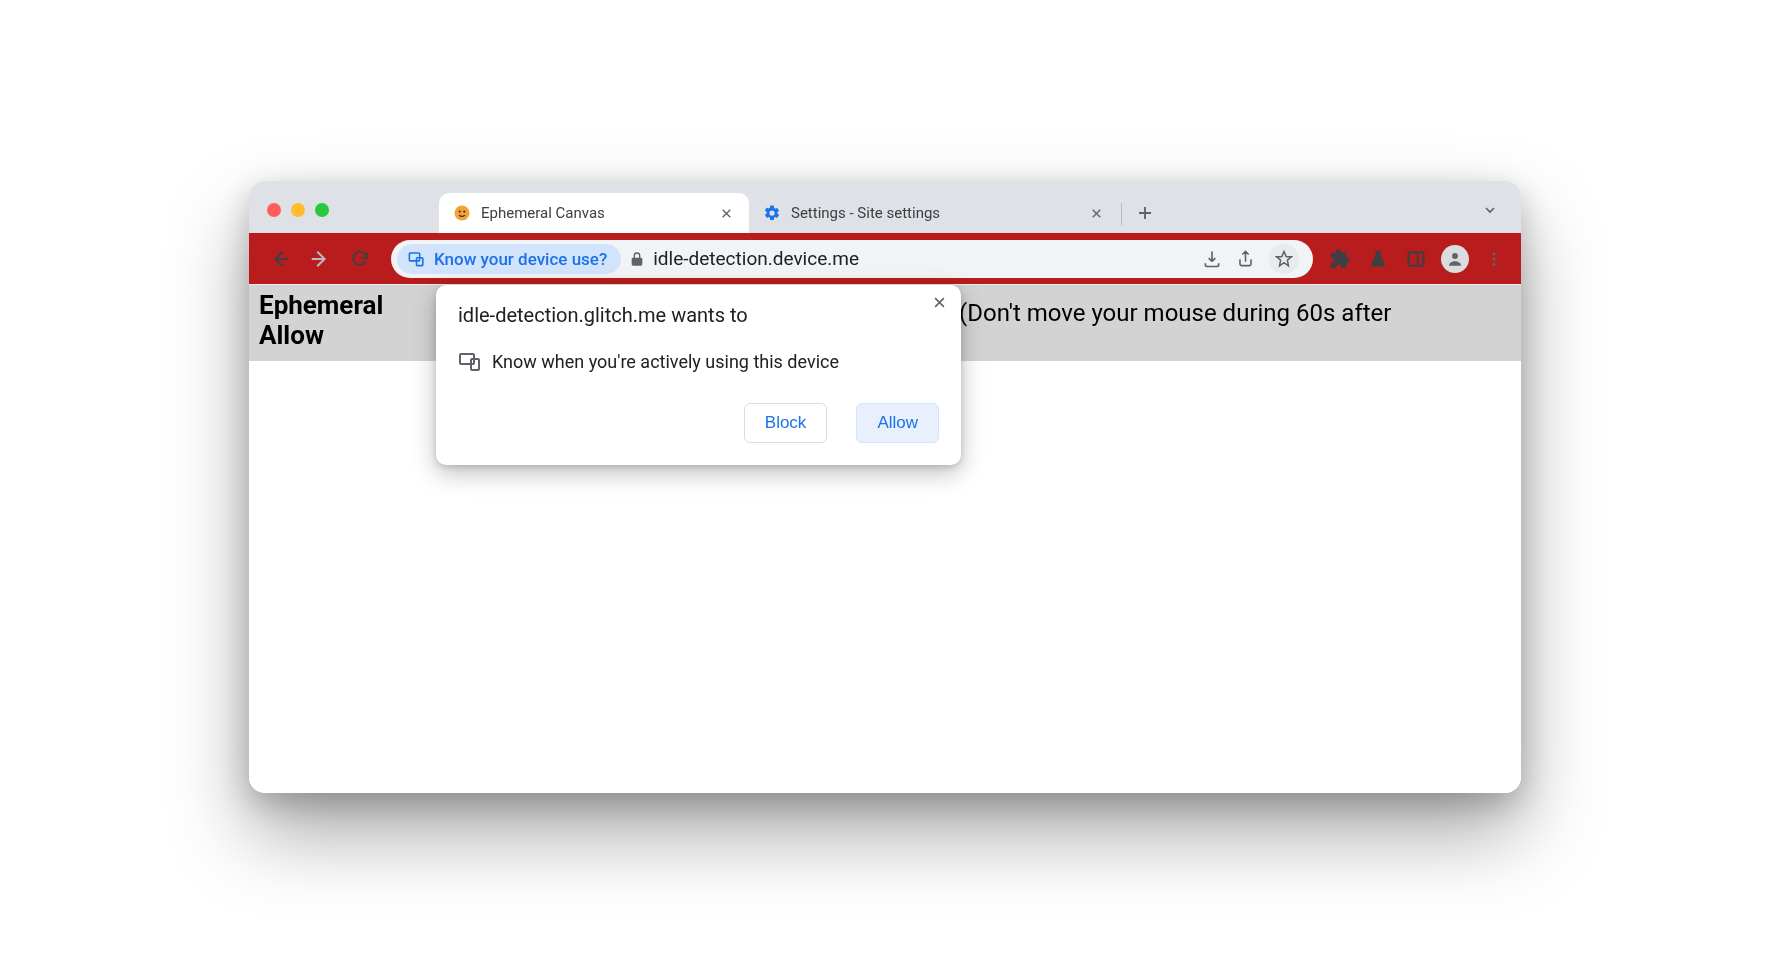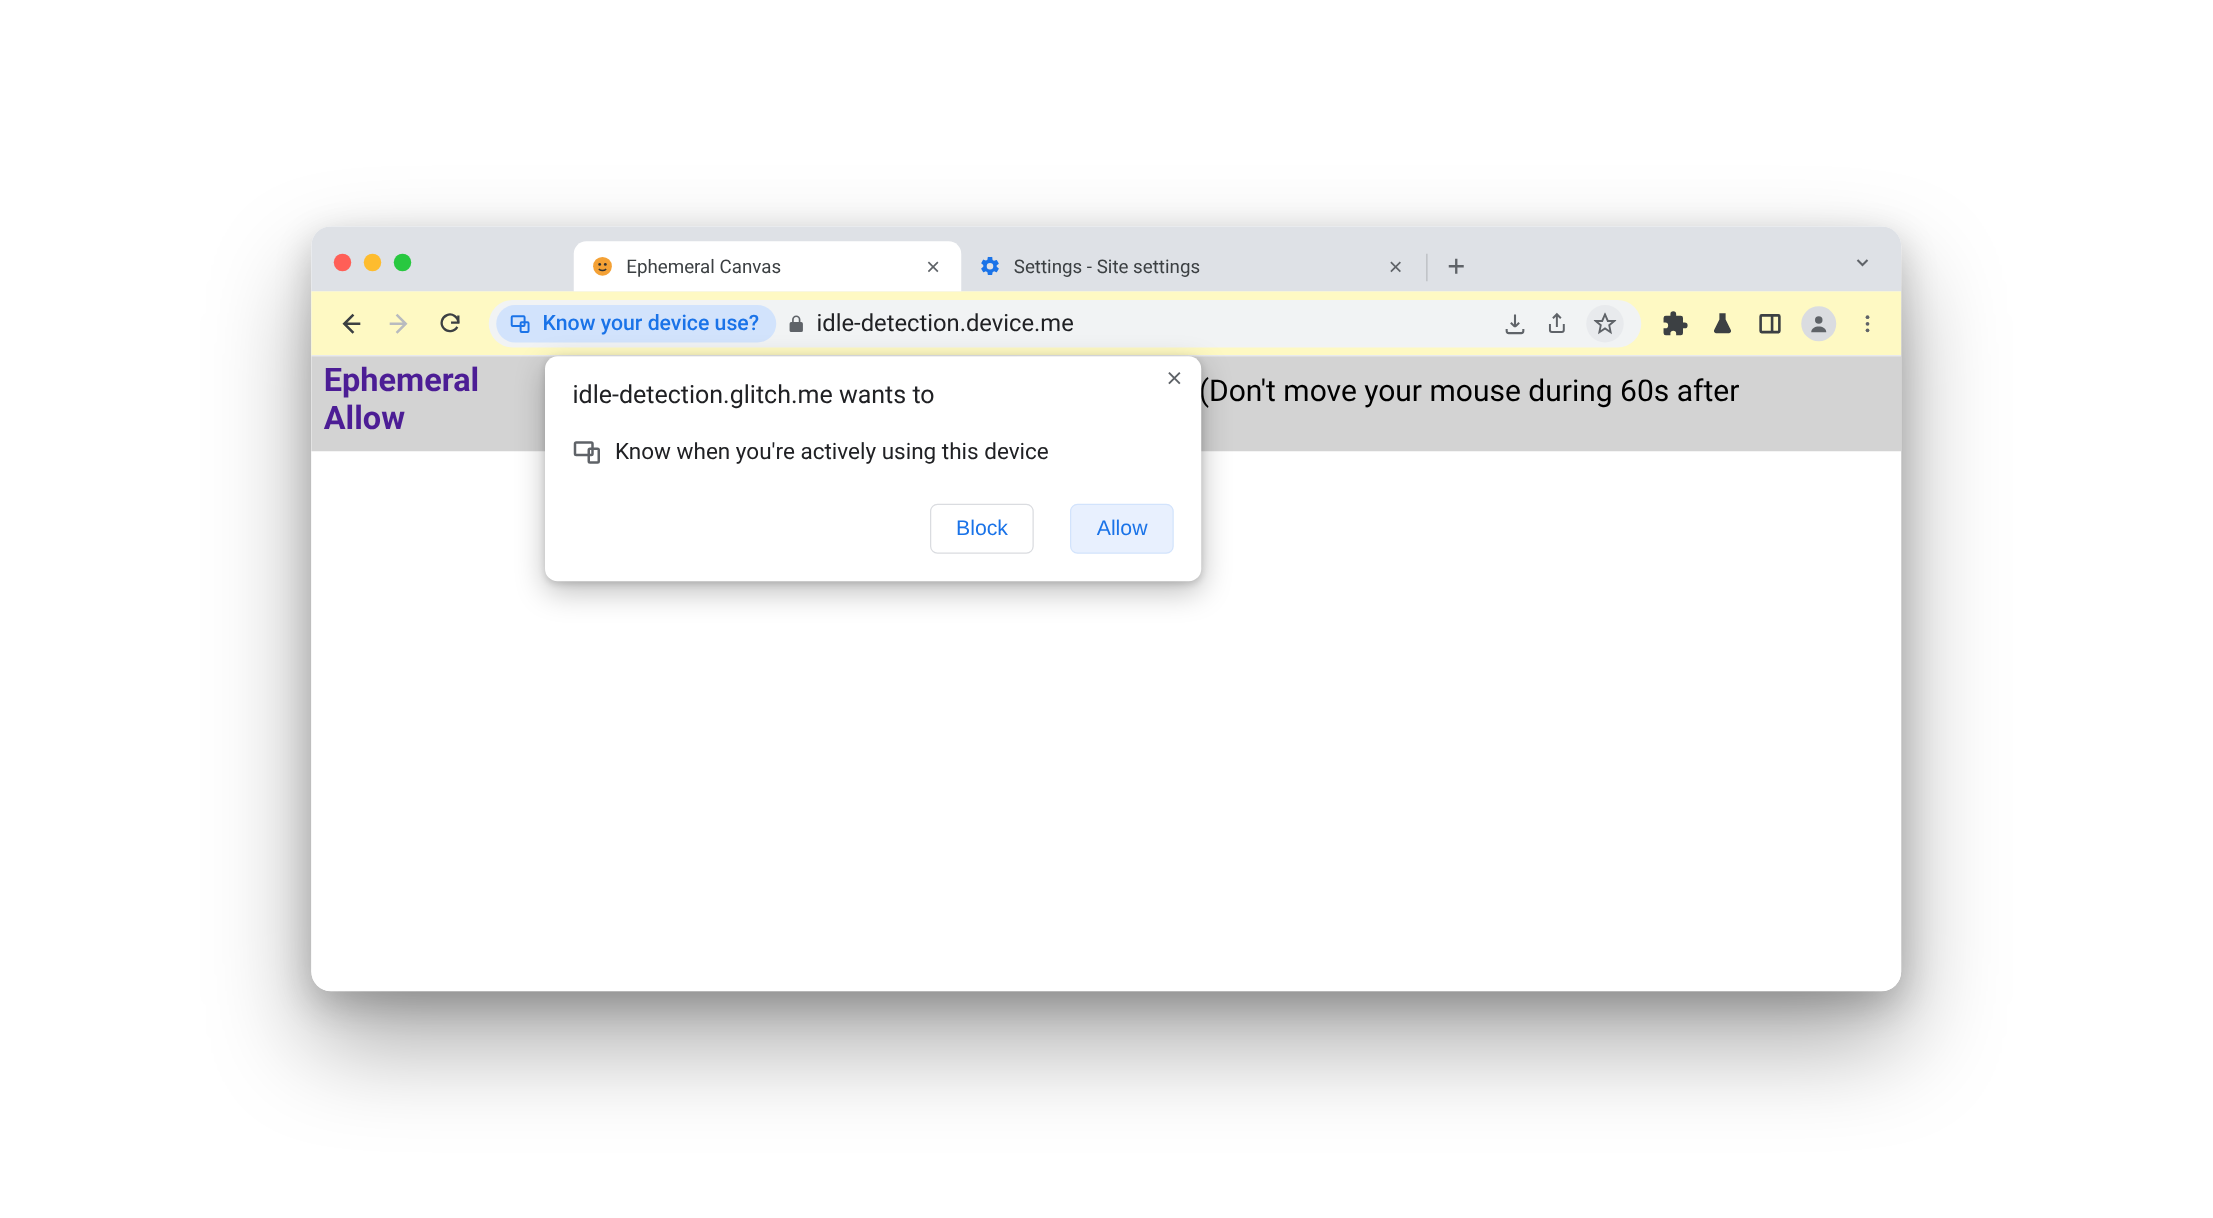--- a/index.html
+++ b/index.html
@@ -47,30 +47,30 @@
   align-items: center;
   height: 40px;
   padding: 0 14px;
   border-radius: 10px 10px 0 0;
   gap: 10px;
   font-size: 15px;
   color: #3c4043;
   min-width: 310px;
   position: relative;
 }
-.tab.active { background: #fff; margin-left: 20px; }
+.tab.active { background: #fff; }
 .tab .favicon { width: 18px; height: 18px; flex-shrink: 0; }
 .tab .tab-title { flex: 1; white-space: nowrap; overflow: hidden; text-overflow: ellipsis; }
 .tab .tab-close { width: 18px; height: 18px; display: flex; align-items: center; justify-content: center; color: #5f6368; font-size: 16px; cursor: pointer; flex-shrink: 0; }
 .tab-sep { width: 1px; height: 22px; background: #b8bbbf; margin: 0 2px 8px; }
 .newtab { width: 30px; height: 30px; display: flex; align-items: center; justify-content: center; color: #5f6368; font-size: 22px; margin-bottom: 5px; margin-left: 6px; cursor: pointer; }
 .tabbar-spacer { flex: 1; }
 .tabbar-chevron { width: 30px; height: 30px; display: flex; align-items: center; justify-content: center; color: #5f6368; margin-bottom: 8px; margin-right: 6px; cursor: pointer; }
 .toolbar {
-  background: #fef9c3;
+  background: #b91c1c;
   height: 52px;
   display: flex;
   align-items: center;
   padding: 0 14px;
   gap: 6px;
   border-bottom: 1px solid #e8eaed;
 }
 .navbtn { width: 34px; height: 34px; display: flex; align-items: center; justify-content: center; color: #5f6368; border-radius: 50%; cursor: pointer; }
 .navbtn.disabled { color: #b8bbbf; cursor: default; }
 .omnibox {
@@ -100,21 +100,21 @@
 .lock { color: #5f6368; display: flex; align-items: center; }
 .url { font-size: 19px; color: #202124; flex: 1; }
 .omni-actions { display: flex; gap: 14px; align-items: center; color: #5f6368; }
 .omni-star { background: #e8eaed; width: 30px; height: 30px; border-radius: 50%; display:flex; align-items:center; justify-content:center; }
 .ext-icons { display: flex; gap: 12px; align-items: center; color: #3c4043; }
 .ext-icon { width: 26px; height: 26px; display:flex; align-items:center; justify-content:center; cursor:pointer; }
 .avatar { width: 28px; height: 28px; border-radius: 50%; background: #dadce0; display:flex; align-items:center; justify-content:center; color:#5f6368; }
 .menu-icon { color:#5f6368; }
 .content { flex: 1; position: relative; background: #fff; }
 .banner { background: #d3d3d3; padding: 6px 10px 10px; display:flex; align-items: flex-start; }
-.banner-title { color: #4c1d95; font-size: 26px; font-weight: 700; line-height: 1.15; width: 188px; }
+.banner-title { color: #000000; font-size: 26px; font-weight: 700; line-height: 1.15; width: 188px; }
 .banner-rest { color: #000; font-size: 24px; padding-left: 512px; padding-top: 8px; }
 .permission {
   position: absolute;
   top: 0;
   left: 187px;
   width: 525px;
   background: #fff;
   border-radius: 10px;
   box-shadow: 0 8px 24px rgba(0,0,0,0.25), 0 2px 6px rgba(0,0,0,0.15);
   padding: 18px 22px 22px;

